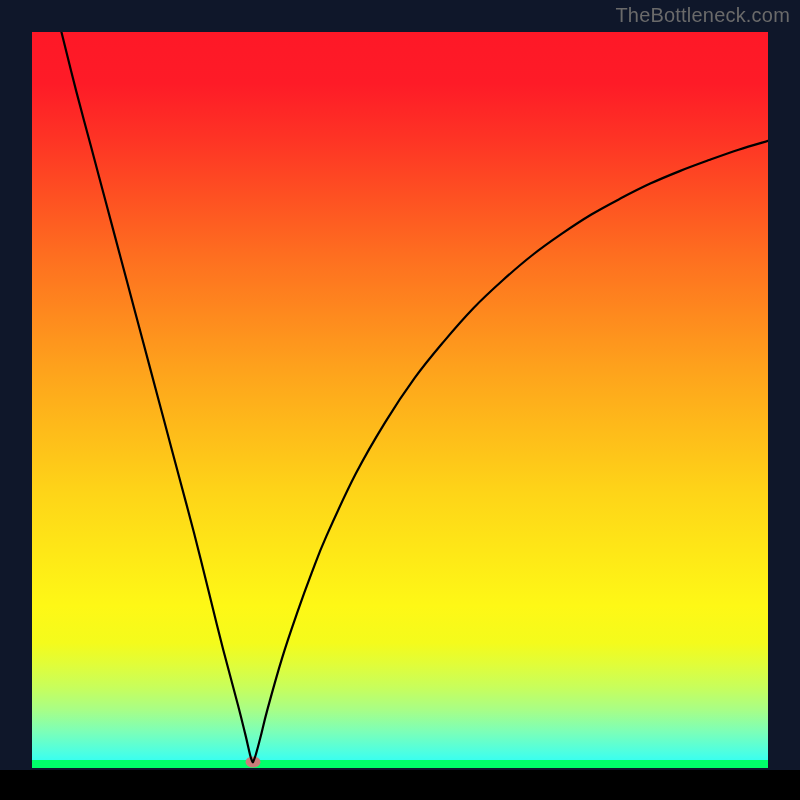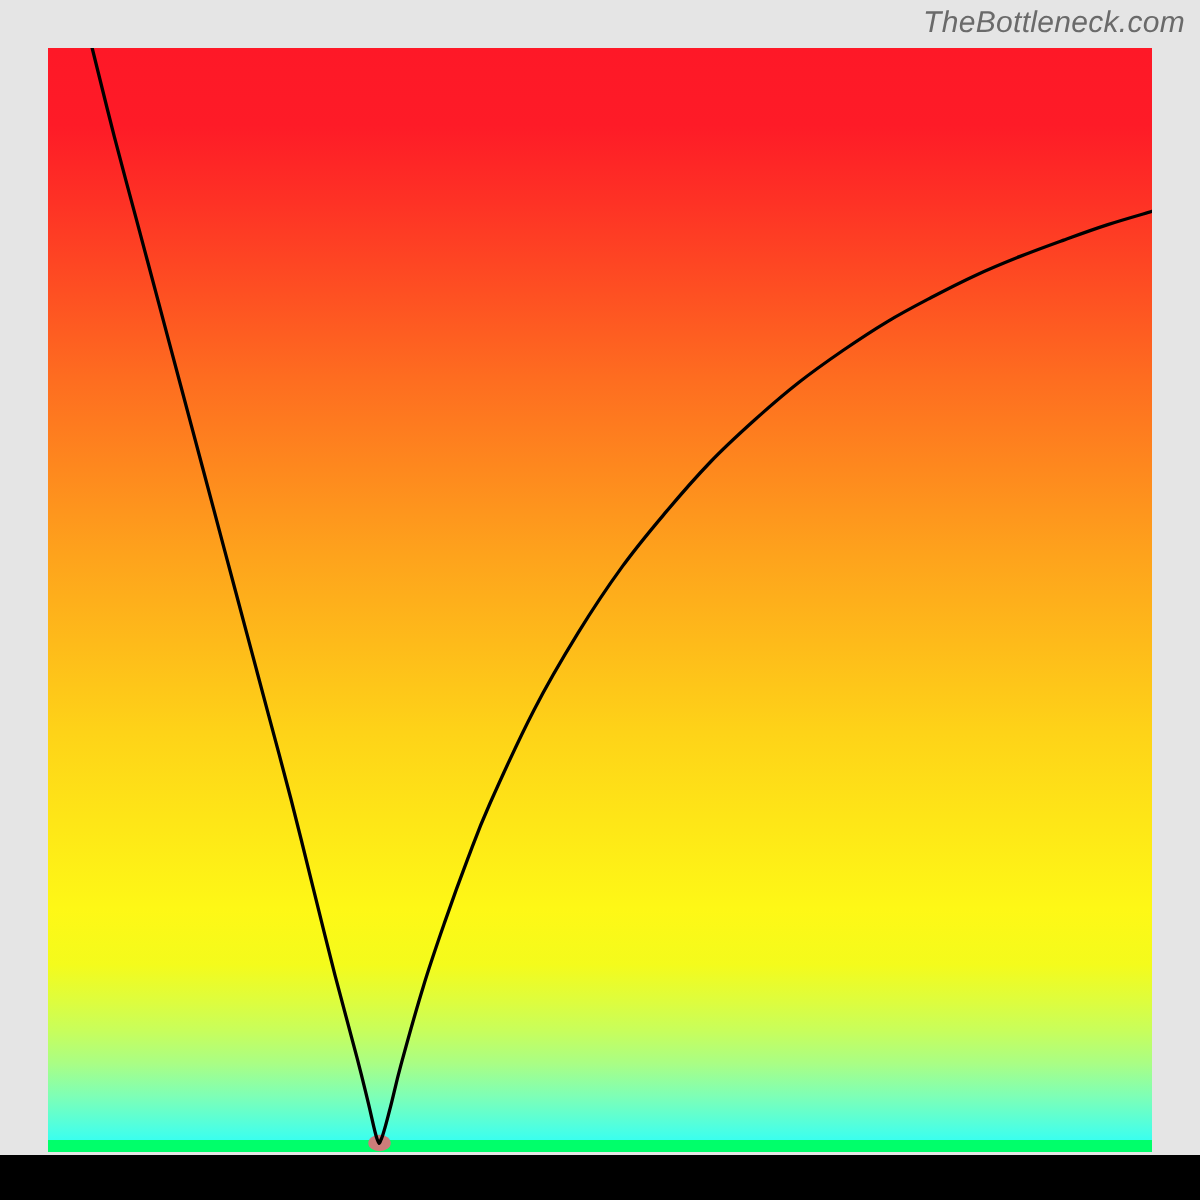--- a/index.html
+++ b/index.html
@@ -8,22 +8,21 @@
     width: 800px;
     height: 800px;
     background: #000;
     overflow: hidden;
     font-family: Arial, Helvetica, sans-serif;
   }
   .frame {
     position: relative;
     width: 800px;
     height: 770px;
-    background: #e5e5e5;
-    font-style: italic;
+    background: #0f172a;
   }
   .watermark {
     position: absolute;
     top: 4px;
     right: 10px;
     color: #6a6a6a;
     font-size: 20px;
     font-weight: 400;
     letter-spacing: 0.2px;
     z-index: 5;

